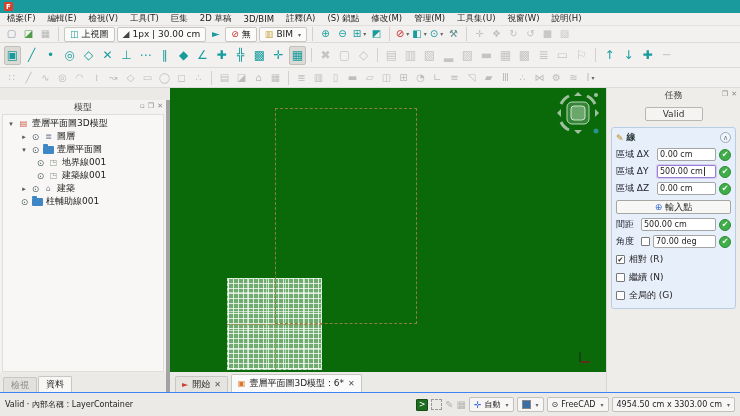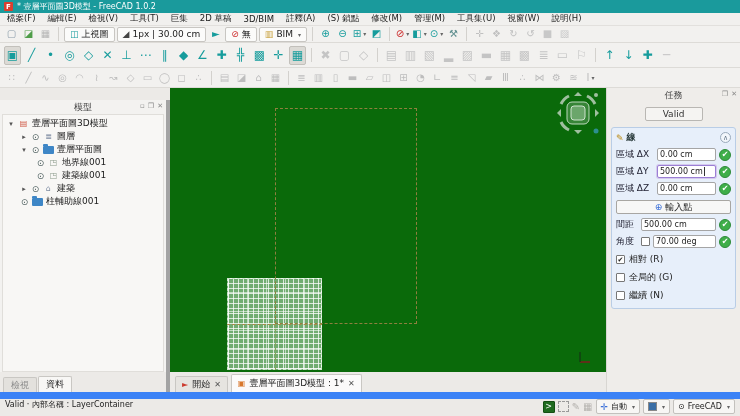--- a/index.html
+++ b/index.html
@@ -74,35 +74,34 @@
   .fl.sm{width:22px;}
   .fi{flex:1;height:13px;border:1px solid #a5a5a5;border-radius:2px;background:#fff;font-size:8px;padding:0 2px;display:flex;align-items:center;min-width:0;white-space:nowrap;overflow:hidden;}
   .fi.focus{border:1px solid #9b7fd4;box-shadow:0 0 0 1px #d4c9ee;}
   .caret{display:inline-block;width:1px;height:9px;background:#333;margin-left:1px;}
   .ok{width:12px;height:12px;border-radius:50%;background:#3fae49;border:1px solid #2e8b39;color:#fff;font-size:8px;display:flex;align-items:center;justify-content:center;flex:none;}
   .enter-btn{margin-top:5px;width:100%;height:14px;background:#f7f7f6;border:1px solid #a8a6a2;border-radius:2px;display:flex;align-items:center;justify-content:center;gap:3px;color:#222;}
   .ep-ic{color:#3a6fd8;font-size:9px;}
   .cb-row{display:flex;align-items:center;gap:4px;margin-top:5px;}
   .cb{width:9px;height:9px;border:1px solid #777;background:#fff;display:flex;align-items:center;justify-content:center;font-size:7px;color:#222;border-radius:1px;flex:none;}
 
-  .statusbar{height:24px;background:#eceae7;border-top:7px solid #3b82f6;display:flex;align-items:flex-start;padding:0 5px;gap:4px;font-size:8px;}
+  .statusbar{height:24px;background:#eceae7;border-top:1px solid #3b82f6;display:flex;align-items:center;padding:0 5px;gap:4px;font-size:8px;}
   .sb-right{margin-left:auto;display:flex;align-items:center;gap:3px;}
   .console-ic{width:12px;height:12px;background:#1f6b1f;color:#fff;border:1px solid #144f14;font-size:8px;display:flex;align-items:center;justify-content:center;border-radius:1px;}
   .sel-ic{width:11px;height:11px;border:1px dashed #999;}
   .sb-ic{color:#b5b3af;font-size:10px;}
   .sb-dd{display:flex;align-items:center;gap:3px;border:1px solid #c3c1bd;background:#f7f6f4;height:15px;padding:0 4px;border-radius:2px;white-space:nowrap;}
   .swatch{width:9px;height:9px;background:#3a6ea5;border:1px solid #888;}
   .snap-ic{color:#3a6fd8;font-size:9px;}
 </style>
 </head>
 <body>
 
 <div class="titlebar">
   <span class="logo">F</span>
-  <span>* 壹層平面圖3D模型 - FreeCAD 1.0.2</span>
 </div>
 
 <div class="menubar">
     <span class="menu-item"><span>檔案(F)</span></span>
     <span class="menu-item"><span>編輯(E)</span></span>
     <span class="menu-item"><span>檢視(V)</span></span>
     <span class="menu-item"><span>工具(T)</span></span>
     <span class="menu-item"><span>巨集</span></span>
     <span class="menu-item"><span>2D 草稿</span></span>
     <span class="menu-item"><span>3D/BIM</span></span>
@@ -315,21 +314,21 @@
       </svg>
     </div>
     <div class="mdi-tabs">
       <span class="mtab">
         <span class="mi" style="color:#cc3b2f">►</span>
         <span>開始</span>
         <span class="x">✕</span>
       </span>
       <span class="mtab active">
         <span class="mi" style="color:#d9782d">▣</span>
-        <span>壹層平面圖3D模型 : 1*</span>
+        <span>壹層平面圖3D模型 : 6*</span>
         <span class="x">✕</span>
       </span>
     </div>
   </div>
 
   <div class="right-dock">
     <div class="dock-header">
       <span>任務</span>
       <span class="dock-controls">
         <span>❐</span>
@@ -375,25 +374,25 @@
         <span class="cb"></span>
         <span class="fi">70.00 deg</span>
         <span class="ok">✔</span>
       </div>
       <div class="cb-row">
         <span class="cb">✔</span>
         <span>相對 (R)</span>
       </div>
       <div class="cb-row">
         <span class="cb"></span>
-        <span>全局的 (G)</span>
+        <span>繼續 (N)</span>
       </div>
       <div class="cb-row">
         <span class="cb"></span>
-        <span>繼續 (N)</span>
+        <span>全局的 (G)</span>
       </div>
     </div>
   </div>
 </div>
 
 <div class="statusbar">
   <span>Valid · 內部名稱 : LayerContainer</span>
   <span class="sb-right">
     <span class="console-ic">&gt;</span>
     <span class="sel-ic"></span>
@@ -406,14 +405,18 @@
     </span>
     <span class="sb-dd">
       <span class="swatch"></span>
       <span class="dd">▾</span>
     </span>
     <span class="sb-dd">
       <span>⊙</span>
       <span>FreeCAD</span>
       <span class="dd">▾</span>
     </span>
+    <span class="sb-dd">
+      <span>4954.50 cm x 3303.00 cm</span>
+      <span class="dd">▾</span>
+    </span>
   </span>
 </div>
 
 </body></html>

